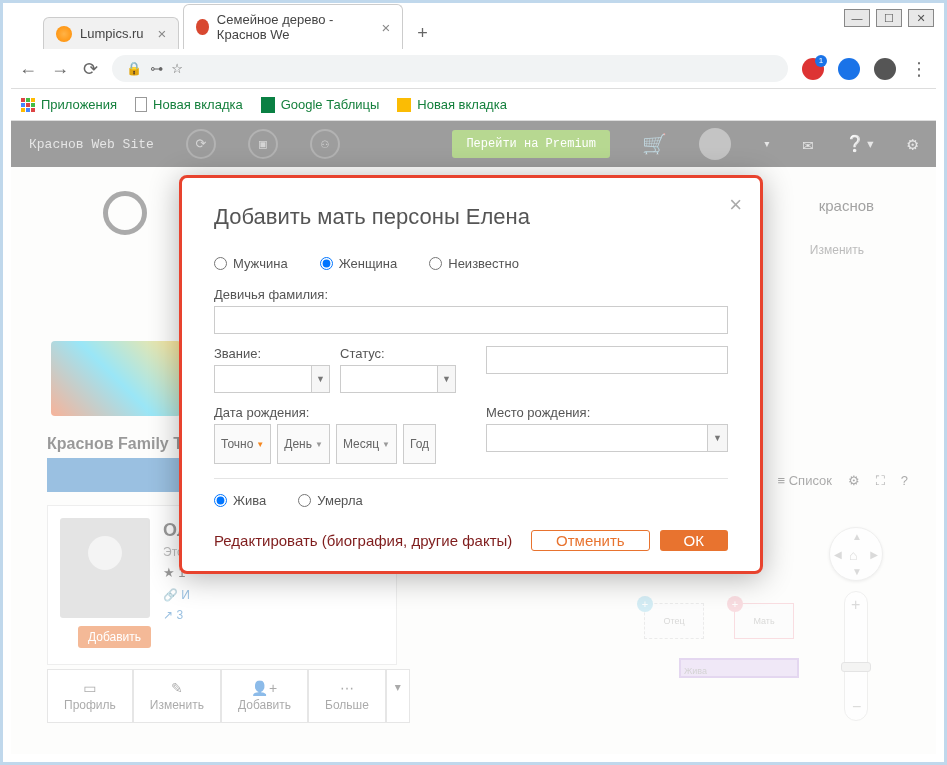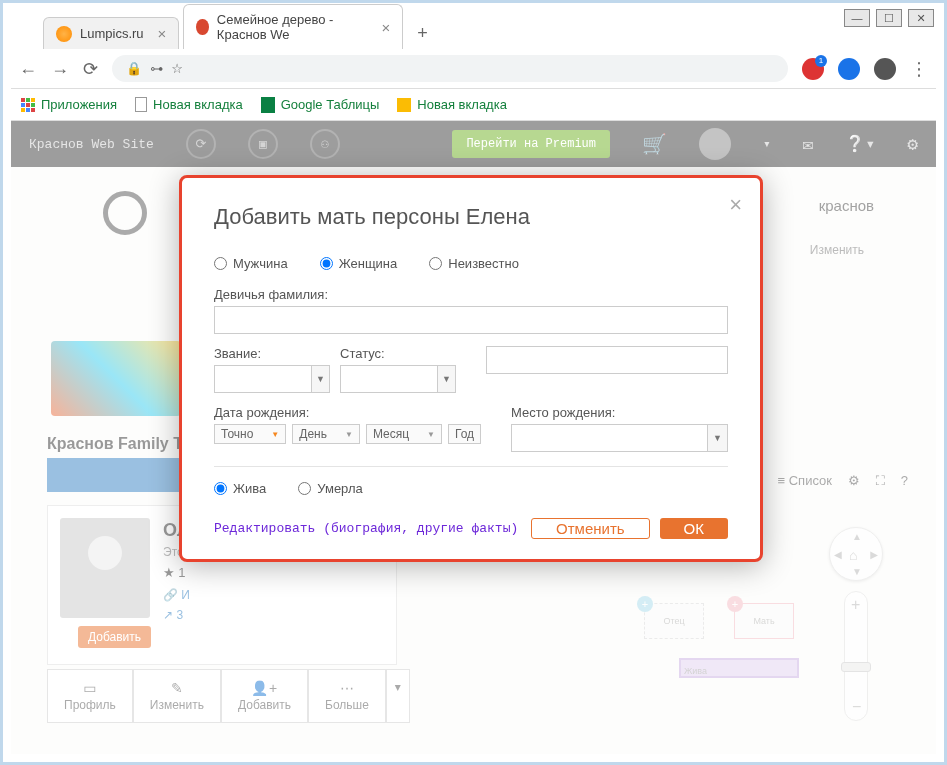--- a/index.html
+++ b/index.html
@@ -75,26 +75,26 @@
 .form-row { display: flex; gap: 30px; margin-bottom: 12px; }
 .form-col { flex: 1; }
 .form-label { font-size: 13px; color: #555; margin-bottom: 4px; display: block; }
 .form-input { width: 100%; height: 28px; border: 1px solid #ccc; padding: 3px 6px; font-size: 13px; background: #fff; }
 .form-input.focused { border-color: #5b9dd9; box-shadow: 0 0 3px rgba(91,157,217,0.6); }
 .small-row { display: flex; gap: 10px; }
 .small-col { flex: 1; }
 .combo { display: flex; }
 .combo-btn { width: 22px; height: 28px; border: 1px solid #ccc; border-left: none; background: #f6f6f6; display: flex; align-items: center; justify-content: center; font-size: 9px; color: #777; }
 .date-row { display: flex; gap: 6px; }
-.date-sel { height: 20px; border: 1px solid #ccc; background: #fafafa; padding: 0 6px; font-size: 12px; color: #666; display: flex; align-items: center; gap: 18px; }
+.date-sel { height: 40px; border: 1px solid #ccc; background: #fafafa; padding: 0 6px; font-size: 12px; color: #666; display: flex; align-items: center; gap: 3px; }
 .date-sel .caret { font-size: 8px; color: #f5871f; }
 .date-sel.gray .caret { color: #999; }
 .divider { border-top: 1px solid #e4e4e4; margin: 14px 0; }
 .dialog-footer { display: flex; align-items: center; margin-top: 22px; }
-.edit-link { color: #6d28d9; font-size: 13px; font-family: Liberation Mono, monospace; }
+.edit-link { color: #7f1d1d; font-size: 15px; }
 .footer-spacer { flex: 1; }
 .btn { height: 21px; padding: 0 24px; border-radius: 3px; font-size: 15px; display: flex; align-items: center; justify-content: center; margin-left: 10px; }
 .btn-cancel { border: 1px solid #e8732f; color: #e8732f; background: #fff; }
 .btn-ok { background: #e8732f; color: #fff; border: none; }
 
 
 .zoom-widget { position: absolute; top: 524px; right: 60px; width: 56px; display: flex; flex-direction: column; align-items: center; opacity: 0.6; }
 .zoom-pad { width: 54px; height: 54px; border: 1px solid #ccc; border-radius: 50%; background: #fff; position: relative; box-shadow: 0 1px 3px rgba(0,0,0,.2); }
 .zoom-pad .arr { position: absolute; font-size: 10px; color: #888; }
 .zoom-pad .home { position: absolute; top: 19px; left: 19px; font-size: 14px; color: #888; }

